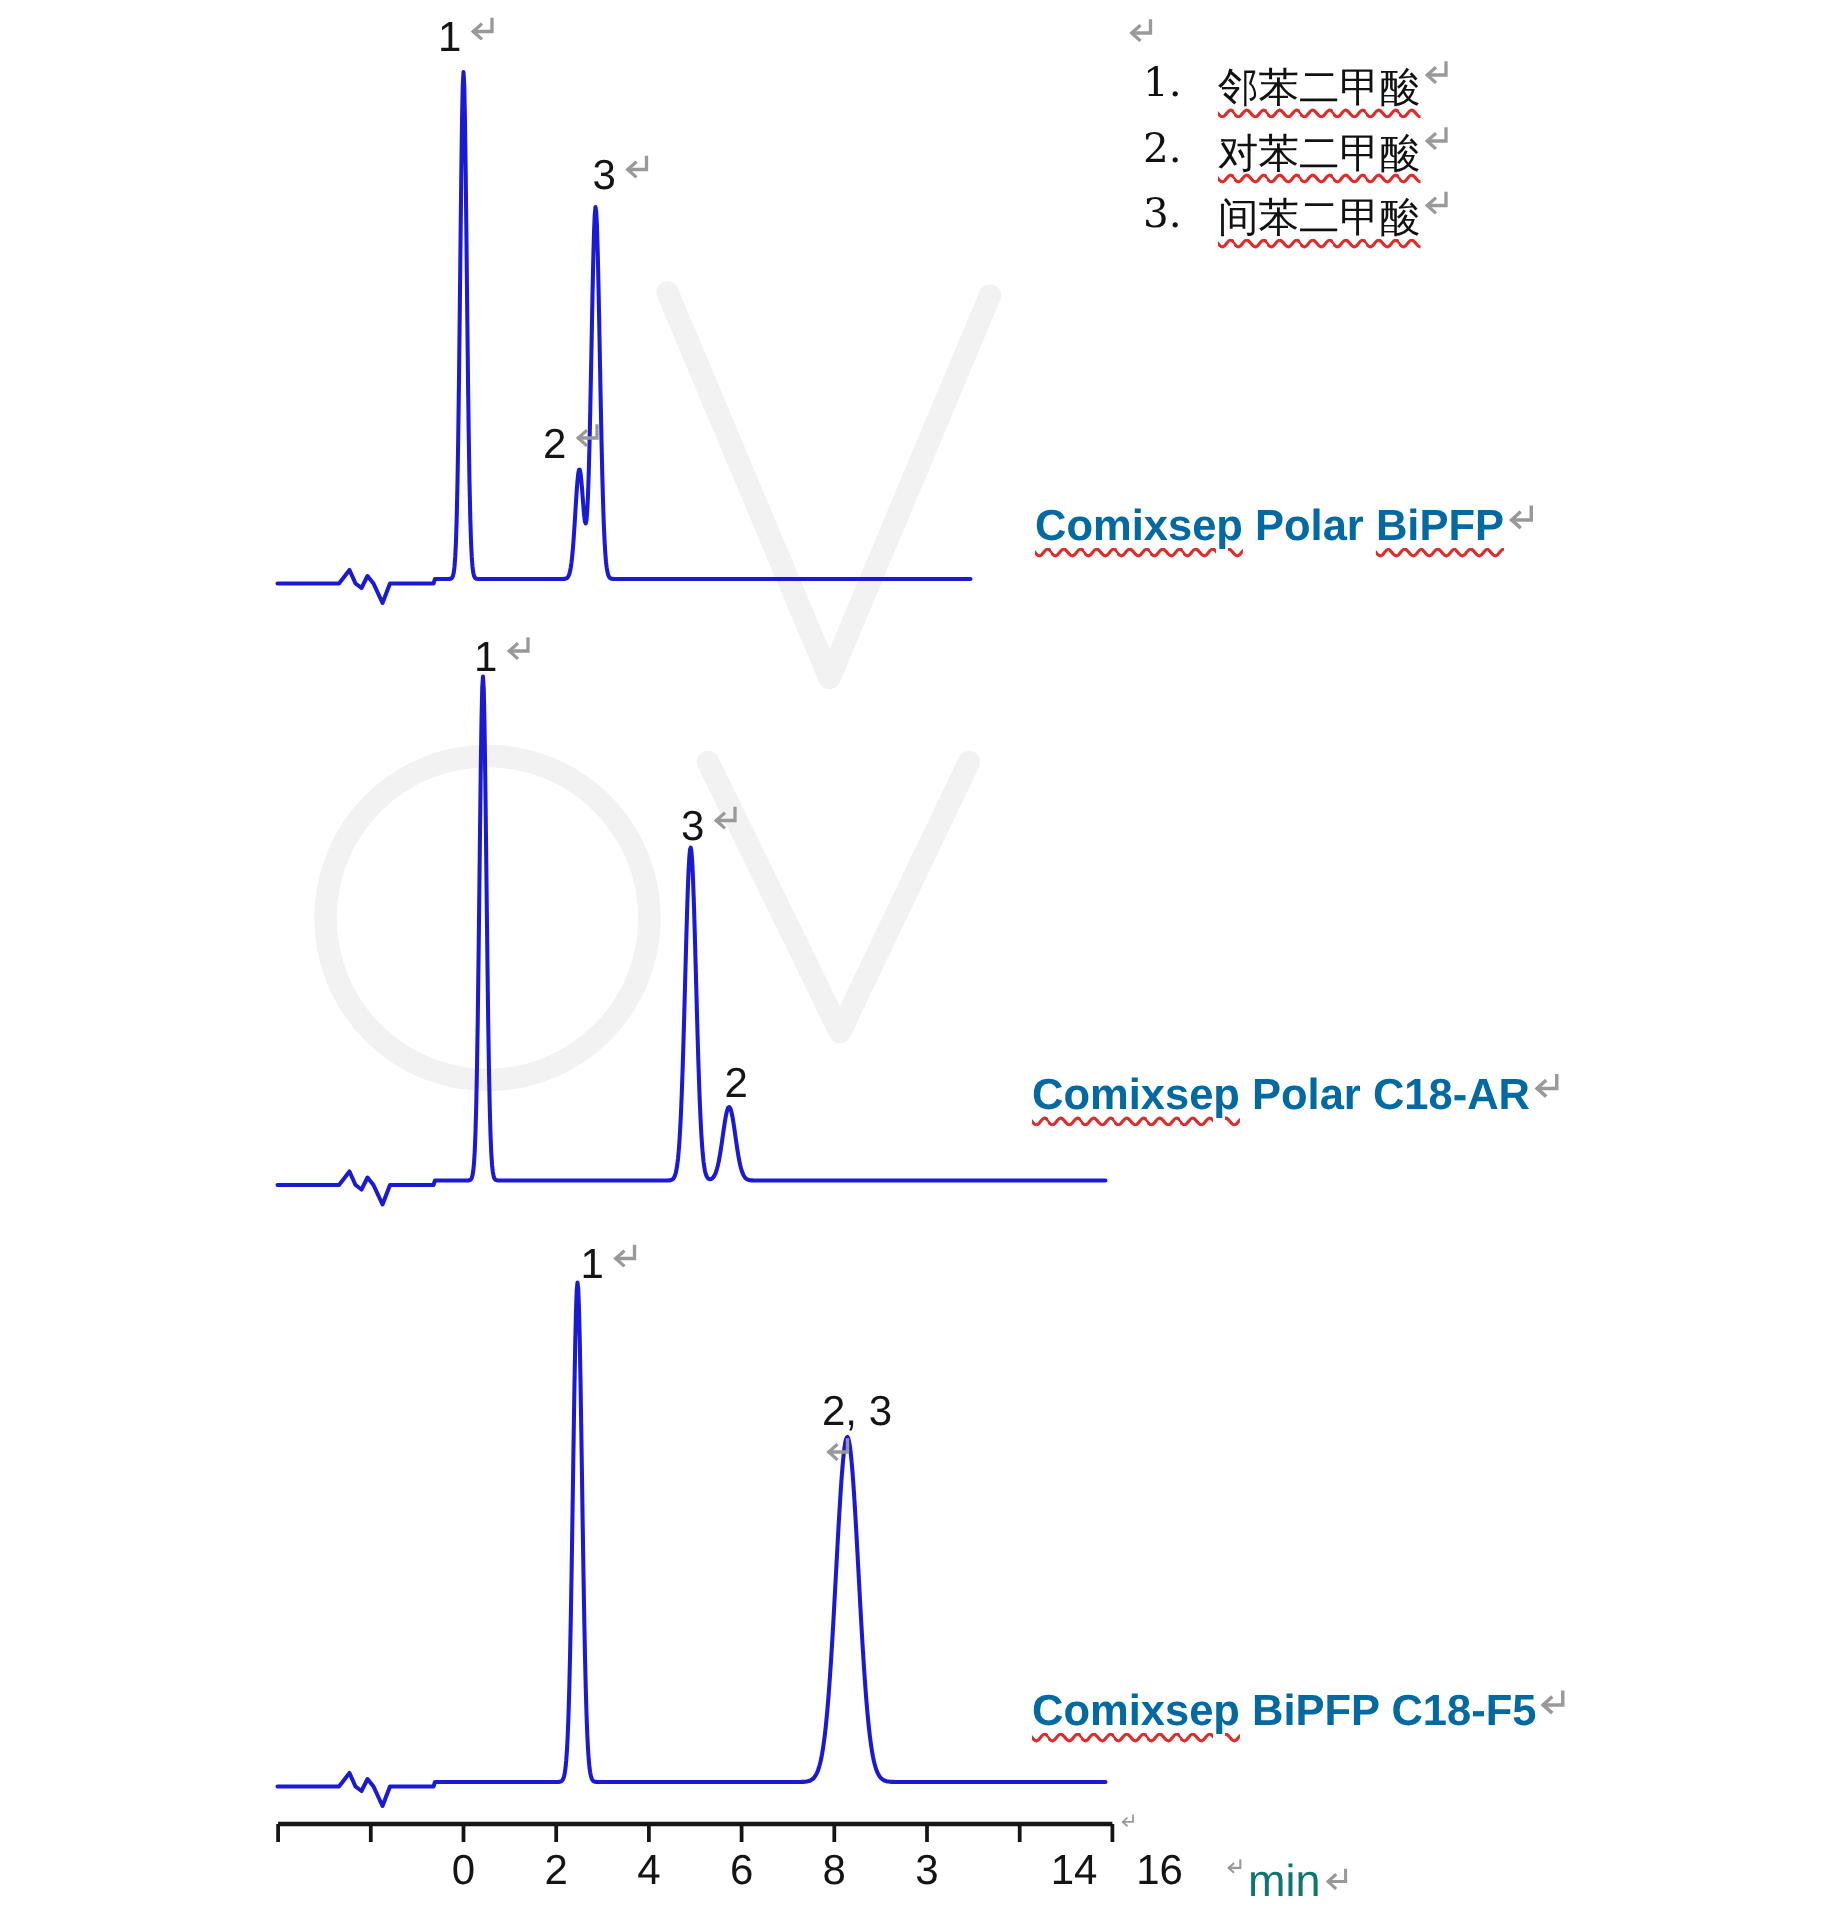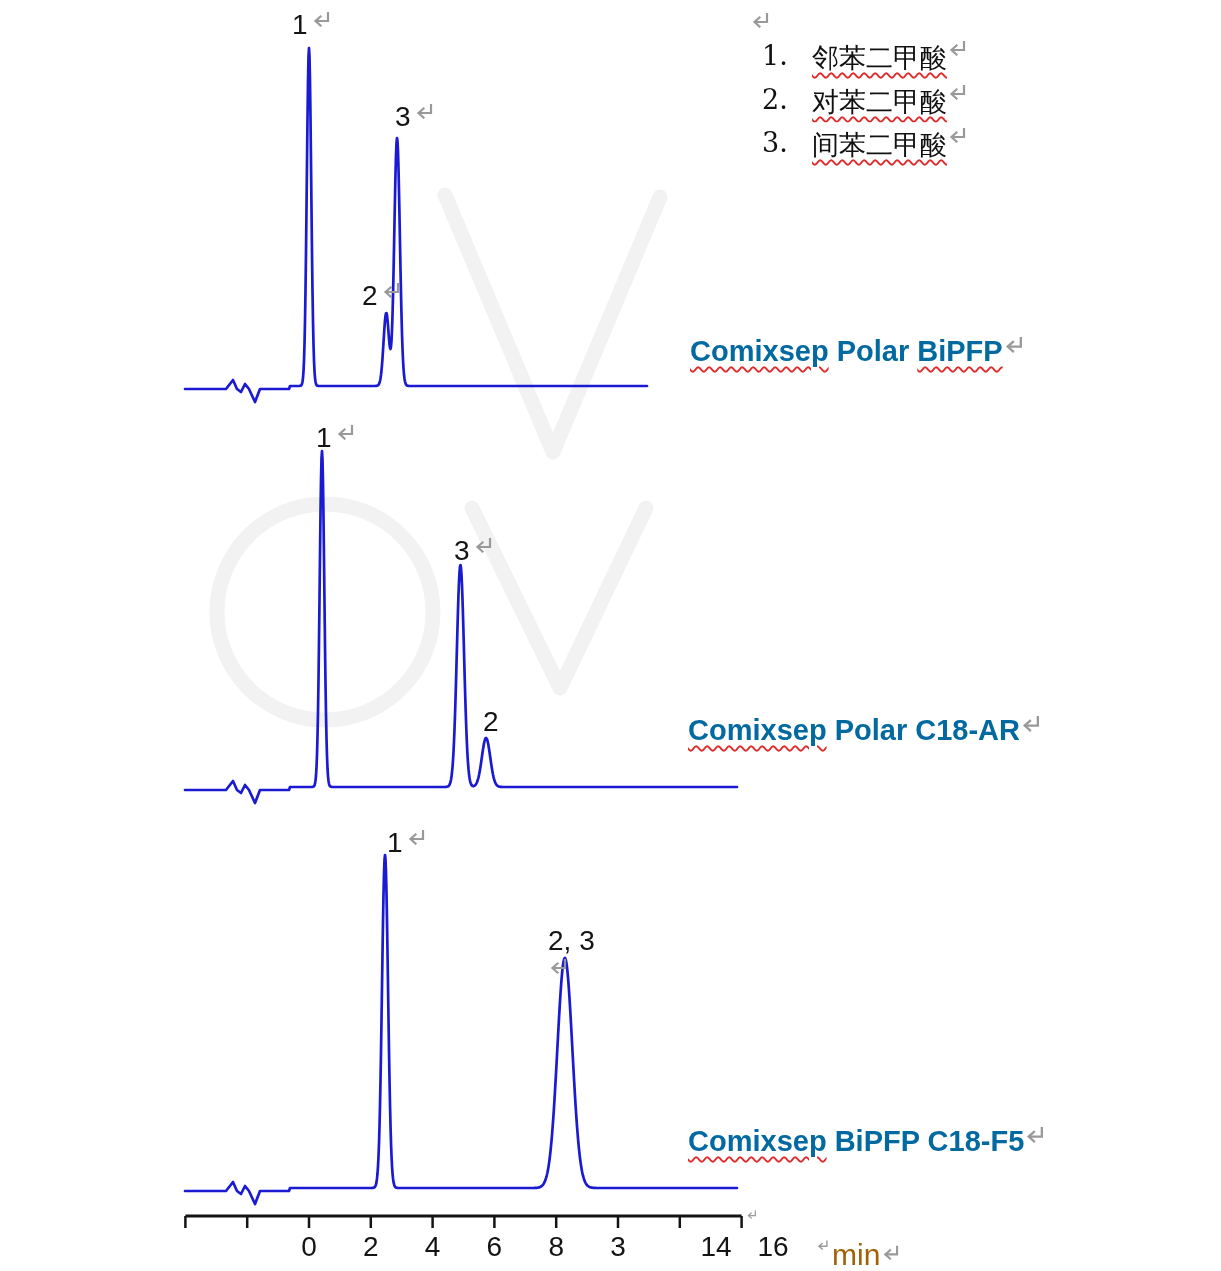--- a/index.html
+++ b/index.html
@@ -7,21 +7,21 @@
         font-family:"Liberation Sans",sans-serif;color:#151515;}
   #plot-svg{position:absolute;left:0;top:0;}
   .trace{fill:none;stroke-width:2.7;stroke-linejoin:round;stroke-linecap:round;}
   .plabel{position:absolute;font:28px "Liberation Sans",sans-serif;color:#141414;
           display:flex;align-items:flex-start;gap:3px;white-space:nowrap;line-height:1;}
   .ctitle{position:absolute;font:bold 29px "Liberation Sans",sans-serif;color:#0369a1;
           display:flex;align-items:flex-start;white-space:pre;line-height:1.1;}
   .squig{text-decoration:underline wavy #e02b2b;text-decoration-thickness:1.5px;text-underline-offset:5px;text-align:center;}
   .tick-label{position:absolute;font:28px "Liberation Sans",sans-serif;color:#141414;
               transform:translateX(-50%);line-height:1;}
-  .unit-label{position:absolute;font:30px "Liberation Sans",sans-serif;color:#a16207;line-height:1;}
+  .unit-label{position:absolute;font:30px "Liberation Sans",sans-serif;color:#0f766e;line-height:1;}
   .legend-row{position:absolute;display:flex;align-items:flex-start;white-space:nowrap;line-height:1.05;}
   .legend-num{font:27px "DejaVu Serif","Liberation Serif",serif;color:#111;width:50px;}
   .legend-text{font:27px "DejaVu Serif","Liberation Serif",serif;color:#111;}
   .ret{flex:0 0 auto;}
   .abs{position:absolute;}
 </style>
 </head>
 <body>
 
 <div id="page">

